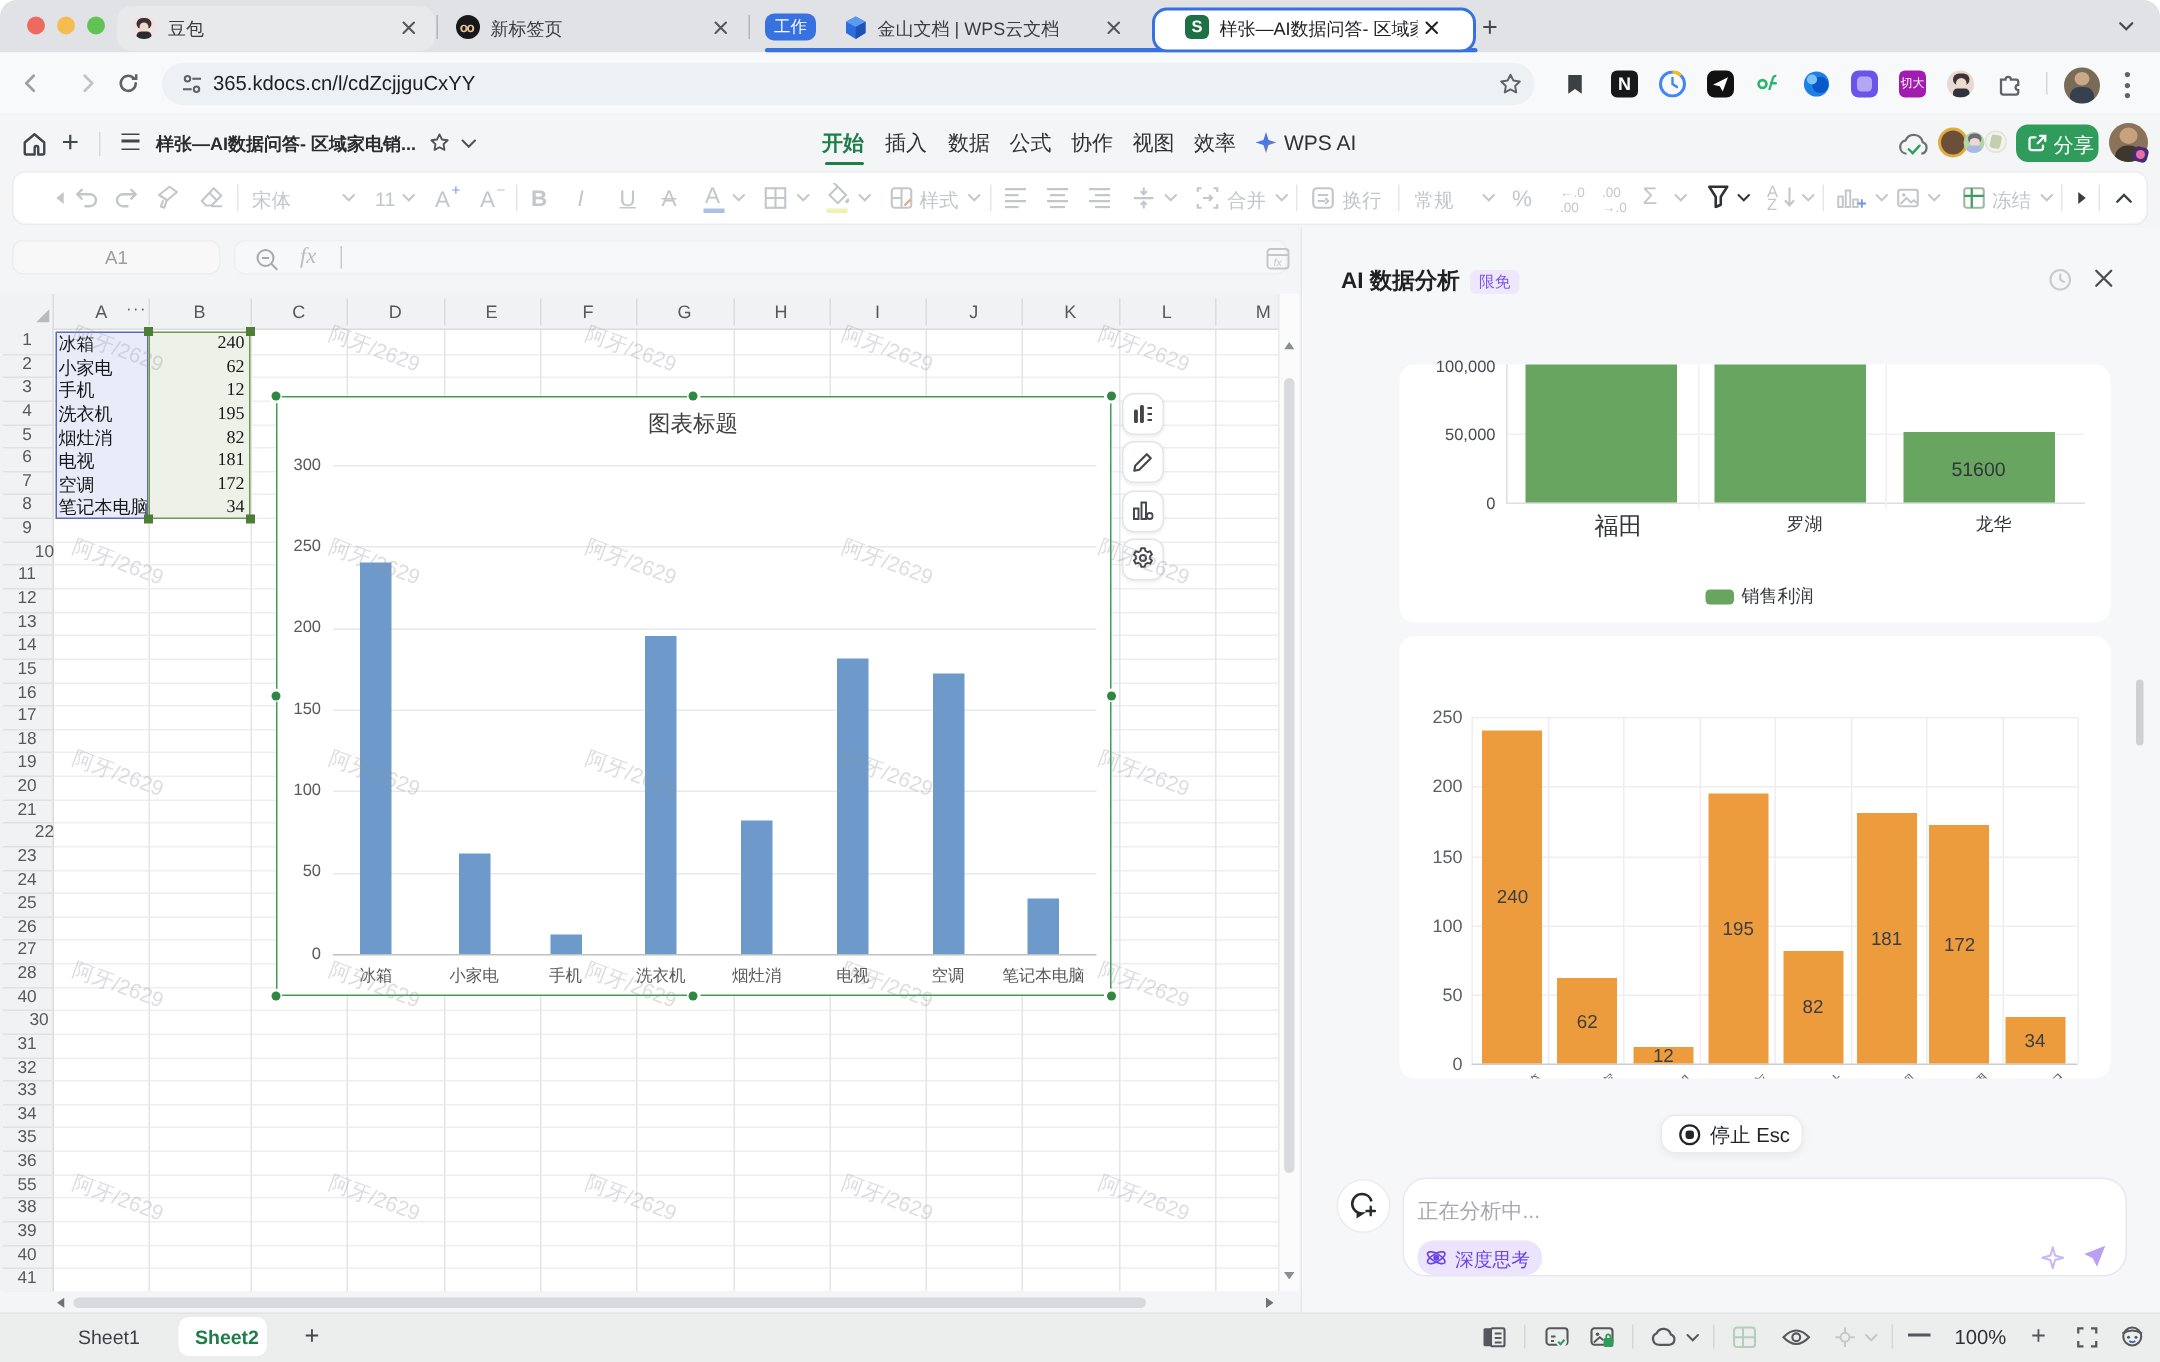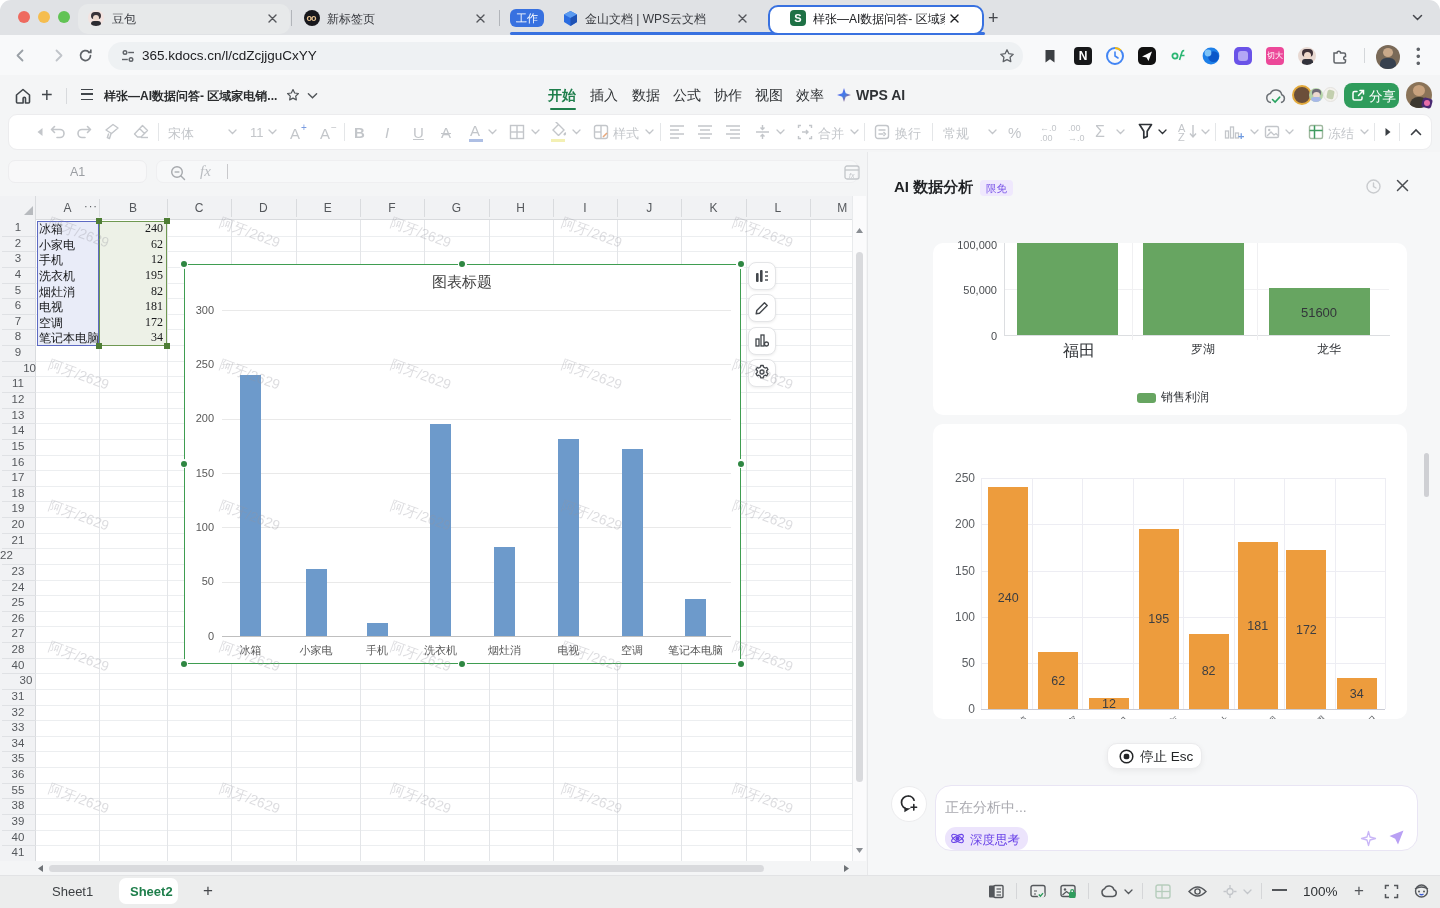--- a/index.html
+++ b/index.html
@@ -93,21 +93,21 @@
     <circle cx="4" cy="7" r="2.6" fill="none" stroke="#2bb673" stroke-width="1.8"></circle>
     <path d="M8.5 11 L11 3 q.5-1.6 2.2-1.4 M9 6.5 h4.5" stroke="#2bb673" stroke-width="1.6" fill="none"></path>
   </svg>
 <svg class="abs" style="left:1202px;top:47px;" width="18" height="18" viewBox="0 0 18 18">
     <circle cx="9" cy="9" r="8.4" fill="#1d7fe8"></circle>
     <circle cx="11.5" cy="9.6" r="5.4" fill="#0a57c9"></circle>
     <circle cx="6" cy="6" r="3.4" fill="#7ec3f7"></circle>
   </svg>
 <div class="abs" style="left:1234px;top:47px;width:18px;height:18px;border-radius:5px;background:#6a53e8;"></div>
 <div class="abs" style="left:1238px;top:50.5px;width:10px;height:10px;border-radius:3px;background:#b3a6f5;"></div>
-<div class="abs" style="left:1266px;top:47px;width:18px;height:18px;border-radius:4px;background:#ec4899;color:#fff;font-size:8px;text-align:center;line-height:18px;">切大</div>
+<div class="abs" style="left:1266px;top:47px;width:18px;height:18px;border-radius:4px;background:#a21caf;color:#fff;font-size:8px;text-align:center;line-height:18px;">切大</div>
 <div class="abs" style="left:1298px;top:47px;width:18px;height:18px;border-radius:50%;background:#e8d9d2;overflow:hidden;">
     <div style="position:absolute;left:4px;top:2px;width:11px;height:8px;border-radius:5px;background:#403339;"></div>
     <div style="position:absolute;left:6px;top:5px;width:7px;height:7px;border-radius:50%;background:#efd9cb;"></div>
     <div style="position:absolute;left:4px;top:12px;width:11px;height:6px;background:#32323a;border-radius:3px 3px 0 0;"></div>
   </div>
 <svg class="abs" style="left:1331px;top:47px;" width="17" height="17" viewBox="0 0 17 17">
     <path d="M6.5 2.5 h4 v2.2 a1.6 1.6 0 0 0 3.2 0 V2.5 h0 M6.5 2.5 v2.2 a1.6 1.6 0 0 1 -3.2 0" fill="none"></path>
     <path d="M3 6 h3 a1.8 1.8 0 1 1 3.6 0 H13 a1.5 1.5 0 0 1 1.5 1.5 v2 a1.8 1.8 0 1 0 0 3.6 v1.4 a1.5 1.5 0 0 1 -1.5 1.5 H4.5 A1.5 1.5 0 0 1 3 14.5 Z" fill="none" stroke="#5f6368" stroke-width="1.5"></path>
   </svg>
 <div class="abs" style="left:1364px;top:48px;width:1px;height:15px;background:#d4d7da;"></div>
@@ -143,21 +143,21 @@
 <svg class="abs" style="left:837px;top:88px;" width="14" height="14" viewBox="0 0 14 14">
     <defs>
       <linearGradient id="ai1" x1="0" y1="0" x2="1" y2="1">
         <stop offset="0" stop-color="#7b5cf0"></stop>
         <stop offset=".5" stop-color="#3f7ce8"></stop>
         <stop offset="1" stop-color="#e8604c"></stop>
       </linearGradient>
     </defs>
     <path d="M7 0 L8.7 5.3 L14 7 L8.7 8.7 L7 14 L5.3 8.7 L0 7 L5.3 5.3 Z" fill="url(#ai1)"></path>
   </svg>
-<div class="abs" style="left:856px;top:87px;font-size:14px;color:#2f3235;font-weight:700;">WPS AI</div>
+<div class="abs" style="left:856px;top:87px;font-size:14px;color:#2f3235;font-weight:400;">WPS AI</div>
 <svg class="abs" style="left:1265px;top:88px;" width="22" height="17" viewBox="0 0 22 17">
     <path d="M6 14.5 a4.5 4.5 0 0 1 -.6 -8.9 a6 6 0 0 1 11.4 1.2 a4 4 0 0 1 -.9 7.7" fill="none" stroke="#6b7075" stroke-width="1.5"></path>
     <path d="M7.5 11.5 l2.6 2.6 l4.6 -5" stroke="#27a35f" stroke-width="1.6" fill="none" stroke-linecap="round"></path>
   </svg>
 <div class="abs" style="left:1292px;top:85px;width:20px;height:20px;border-radius:50%;background:#6b4f3a;border:2.5px solid #e3aa3c;"></div>
 <div class="abs" style="left:1309px;top:88px;width:14px;height:14px;border-radius:50%;background:#b5d4a8;overflow:hidden;">
     <div style="position:absolute;left:2.5px;top:1px;width:9px;height:7px;border-radius:4px;background:#6e6a77;"></div>
     <div style="position:absolute;left:3.5px;top:4px;width:7px;height:6px;border-radius:50%;background:#ecd9cf;"></div>
     <div style="position:absolute;left:2px;top:9px;width:10px;height:5px;background:#a7b8e8;border-radius:3px 3px 0 0;"></div>
   </div>
@@ -424,21 +424,21 @@
 <div class="abs" style="left:0;top:470.1px;width:36px;height:15.63px;font-size:11.5px;color:#55585c;text-align:center;line-height:15.63px;">17</div>
 <div class="abs" style="left:2px;top:485.7px;width:34px;height:1px;background:#dfe1e4;"></div>
 <div class="abs" style="left:0;top:485.7px;width:36px;height:15.63px;font-size:11.5px;color:#55585c;text-align:center;line-height:15.63px;">18</div>
 <div class="abs" style="left:2px;top:501.3px;width:34px;height:1px;background:#dfe1e4;"></div>
 <div class="abs" style="left:0;top:501.3px;width:36px;height:15.63px;font-size:11.5px;color:#55585c;text-align:center;line-height:15.63px;">19</div>
 <div class="abs" style="left:2px;top:517.0px;width:34px;height:1px;background:#dfe1e4;"></div>
 <div class="abs" style="left:0;top:517.0px;width:36px;height:15.63px;font-size:11.5px;color:#55585c;text-align:center;line-height:15.63px;">20</div>
 <div class="abs" style="left:2px;top:532.6px;width:34px;height:1px;background:#dfe1e4;"></div>
 <div class="abs" style="left:0;top:532.6px;width:36px;height:15.63px;font-size:11.5px;color:#55585c;text-align:center;line-height:15.63px;">21</div>
 <div class="abs" style="left:2px;top:548.2px;width:34px;height:1px;background:#dfe1e4;"></div>
-<div class="abs" style="left:0;top:548.2px;width:36px;height:15.63px;font-size:11.5px;color:#55585c;text-align:left;line-height:15.63px;">22</div>
+<div class="abs" style="left:0;top:548.2px;width:36px;height:15.63px;font-size:11.5px;color:#55585c;text-align:right;line-height:15.63px;">22</div>
 <div class="abs" style="left:2px;top:563.9px;width:34px;height:1px;background:#dfe1e4;"></div>
 <div class="abs" style="left:0;top:563.9px;width:36px;height:15.63px;font-size:11.5px;color:#55585c;text-align:center;line-height:15.63px;">23</div>
 <div class="abs" style="left:2px;top:579.5px;width:34px;height:1px;background:#dfe1e4;"></div>
 <div class="abs" style="left:0;top:579.5px;width:36px;height:15.63px;font-size:11.5px;color:#55585c;text-align:center;line-height:15.63px;">24</div>
 <div class="abs" style="left:2px;top:595.1px;width:34px;height:1px;background:#dfe1e4;"></div>
 <div class="abs" style="left:0;top:595.1px;width:36px;height:15.63px;font-size:11.5px;color:#55585c;text-align:center;line-height:15.63px;">25</div>
 <div class="abs" style="left:2px;top:610.8px;width:34px;height:1px;background:#dfe1e4;"></div>
 <div class="abs" style="left:0;top:610.8px;width:36px;height:15.63px;font-size:11.5px;color:#55585c;text-align:center;line-height:15.63px;">26</div>
 <div class="abs" style="left:2px;top:626.4px;width:34px;height:1px;background:#dfe1e4;"></div>
 <div class="abs" style="left:0;top:626.4px;width:36px;height:15.63px;font-size:11.5px;color:#55585c;text-align:center;line-height:15.63px;">27</div>

